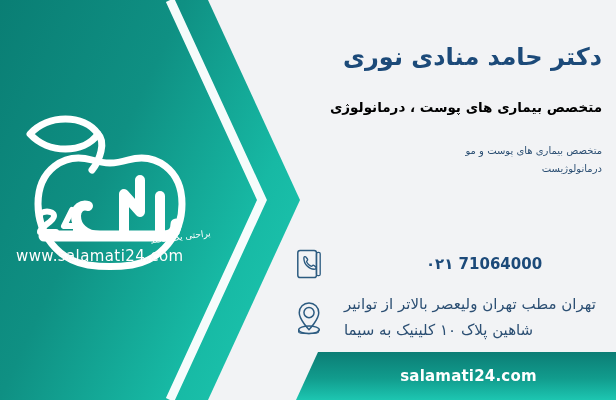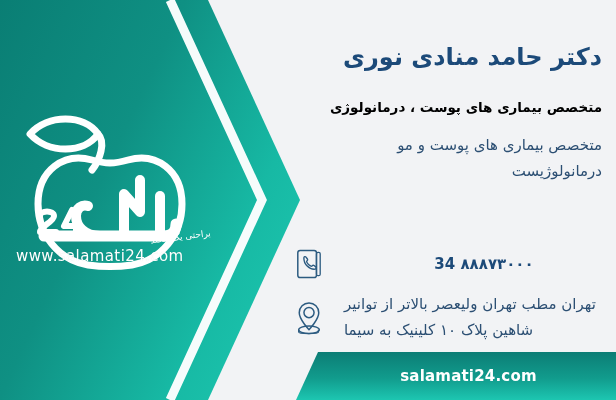--- a/index.html
+++ b/index.html
@@ -71,22 +71,22 @@
     letter-spacing:0;
     line-height:1.25;
   }
   .specialty{
     position:absolute;right:14px;top:97px;width:300px;
     font-size:13.5px;font-weight:bold;
     color:#000000;
     line-height:1.5;
   }
   .desc{
-    position:absolute;right:14px;top:132px;width:262px;
-    font-size:15px;
+    position:absolute;right:14px;top:142px;width:262px;
+    font-size:10px;
     color:#2c4f73;
     line-height:1.75;
   }
 
   
   .row{
     position:absolute;
     display:flex;align-items:center;justify-content:flex-start;
     flex-direction:row-reverse;
     gap:12px;
@@ -184,21 +184,21 @@
       <span class="ico">
         <svg viewBox="0 0 30 34" width="28" height="32" aria-hidden="true">
           <rect x="3" y="2.5" width="20" height="29" rx="2.5" fill="none" stroke="#2c5b80" stroke-width="1.6"></rect>
           <rect x="23" y="4.5" width="4" height="25" rx="1.6" fill="none" stroke="#2c5b80" stroke-width="1.4"></rect>
           <path d="M9.5 10.5 C9.5 9.2 11 8.6 11.8 9.6 L13.3 11.6 C13.8 12.3 13.5 13.1 12.9 13.6
                    C12.4 14 12.4 14.7 12.8 15.4 C13.6 16.9 15 18.3 16.6 19.1
                    C17.3 19.5 18 19.5 18.4 19 C18.9 18.4 19.7 18.1 20.4 18.6 L22.3 20.1
                    C23.3 20.9 22.8 22.4 21.5 22.5 C15.1 23.1 9.4 17 9.5 10.5 Z" fill="none" stroke="#2c5b80" stroke-width="1.5" stroke-linejoin="round"></path>
         </svg>
       </span>
-      <span class="phone-num">۸۸۸۷۳۰۰۰ 34</span>
+      <span class="phone-num">71064000 ۰۲۱</span>
     </div>
 
     <div class="row row-addr">
       <span class="ico">
         <svg viewBox="0 0 32 38" width="30" height="36" aria-hidden="true">
           <path d="M16 3 C10.2 3 5.6 7.6 5.6 13.4 C5.6 20.6 16 31.5 16 31.5
                    C16 31.5 26.4 20.6 26.4 13.4 C26.4 7.6 21.8 3 16 3 Z" fill="none" stroke="#2c5b80" stroke-width="1.6" stroke-linejoin="round"></path>
           <circle cx="16" cy="13.2" r="5.4" fill="none" stroke="#2c5b80" stroke-width="1.6"></circle>
           <ellipse cx="16" cy="31.5" rx="11" ry="4" fill="none" stroke="#2c5b80" stroke-width="1.5"></ellipse>
           <path d="M5 31.5 L5 34 C5 36.2 26 36.2 26 34 L26 31.5" fill="none" stroke="#2c5b80" stroke-width="1.4"></path>

